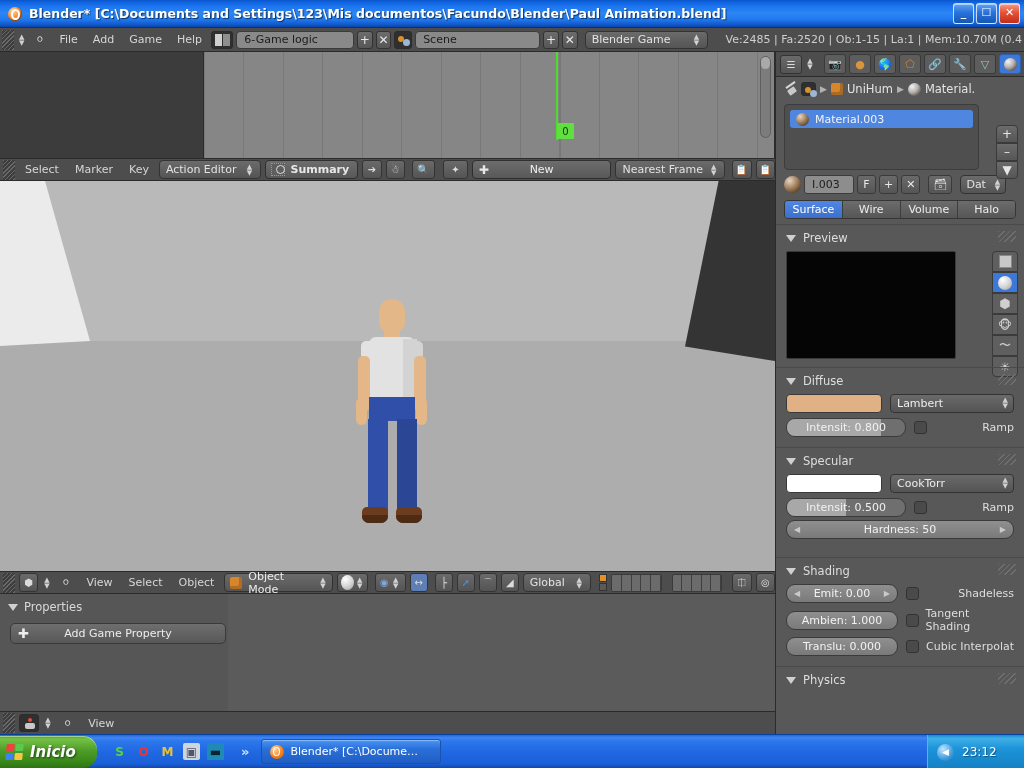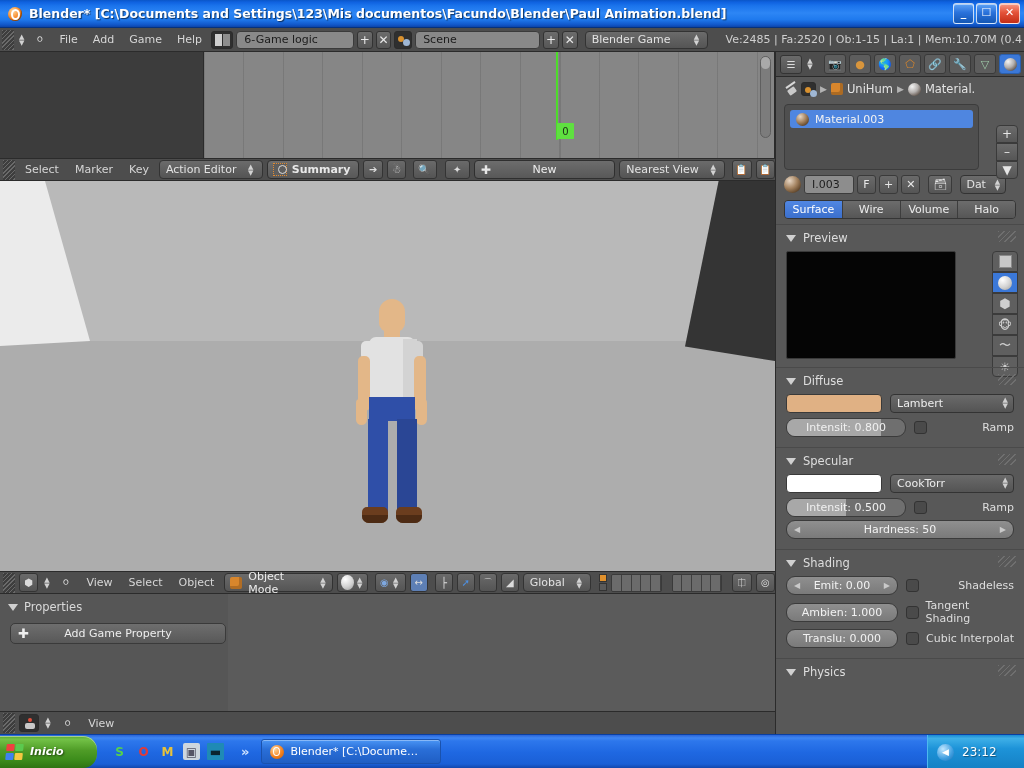--- a/index.html
+++ b/index.html
@@ -349,21 +349,21 @@
     border-radius:0 14px 14px 0;
     display:flex;align-items:center;gap:7px;padding-left:9px;
     box-shadow: inset 0 1px 0 rgba(255,255,255,.45);
   }
   .start .flag{width:17px;height:16px;display:grid;grid-template-columns:1fr 1fr;grid-template-rows:1fr 1fr;gap:1.5px;transform:skewX(-6deg);}
   .start .flag i{display:block;border-radius:1px;}
   .start .flag i:nth-child(1){background:#f04040;}
   .start .flag i:nth-child(2){background:#5bc94f;}
   .start .flag i:nth-child(3){background:#3f82f0;}
   .start .flag i:nth-child(4){background:#f5c842;}
-  .start .lbl{color:#fff;font-size:11px;font-style:italic;font-weight:bold;text-shadow:1px 1px 2px rgba(0,0,0,.55);}
+  .start .lbl{color:#fff;font-size:15px;font-style:italic;font-weight:bold;text-shadow:1px 1px 2px rgba(0,0,0,.55);}
   .quick{display:flex;align-items:center;gap:7px;margin-left:14px;}
   .qi{width:17px;height:17px;border-radius:2px;display:flex;align-items:center;justify-content:center;font-size:12px;font-weight:bold;}
   .chev{color:#cfe3ff;font-size:13px;font-weight:bold;margin-left:10px;}
   .taskitem{
     margin-left:12px;height:25px; width:180px; border-radius:3px;
     background:linear-gradient(180deg,#4a95f5,#2a6fd8 40%,#1f5ec4);
     border:1px solid #1a52ad; display:flex;align-items:center;gap:6px;padding:0 8px;
     color:#fff; font-size:11px; box-shadow: inset 0 1px 0 rgba(255,255,255,.35);
   }
   .tasklogo{width:14px;height:14px;position:relative;}
@@ -485,21 +485,21 @@
     </div>
     <div class="iconbtn" style="width:20px;height:19px">➔</div>
     <div class="iconbtn" style="width:20px;height:19px">☃</div>
     <div class="iconbtn" style="width:24px;height:19px;margin-left:3px">🔍</div>
     <div class="iconbtn" style="width:26px;height:19px;margin-left:4px">✦</div>
     <div class="newbtn">
       <span class="pl">✚</span>
       <span>New</span>
     </div>
     <div class="combo" style="width:110px;height:19px;justify-content:space-between">
-      <span>Nearest View</span>
+      <span>Nearest Frame</span>
       <span class="spin">
           <span>▲</span>
           <span>▼</span>
         </span>
     </div>
     <div class="iconbtn" style="width:20px;height:19px;margin-left:3px">📋</div>
     <div class="iconbtn" style="width:20px;height:19px">📋</div>
   </div>
 
   <div class="viewport">
@@ -790,21 +790,21 @@
         <span class="cbox"></span>
         <span>Ramp</span>
       </span>
     </div>
     <div class="numfield wide" style="height:19px">
       <span class="la">◀</span>
       <span>Hardness: 50</span>
       <span class="ra">▶</span>
     </div>
 
-    <div class="sectionhdr" style="margin-top:10px">
+    <div class="sectionhdr" style="margin-top:18px">
       <span class="tri"></span>
       <span>Shading</span>
       <span class="hint"></span>
     </div>
     <div class="row2">
       <span class="numfield" style="flex:1">
         <span class="la">◀</span>
         <span>Emit: 0.00</span>
         <span class="ra">▶</span>
       </span>

